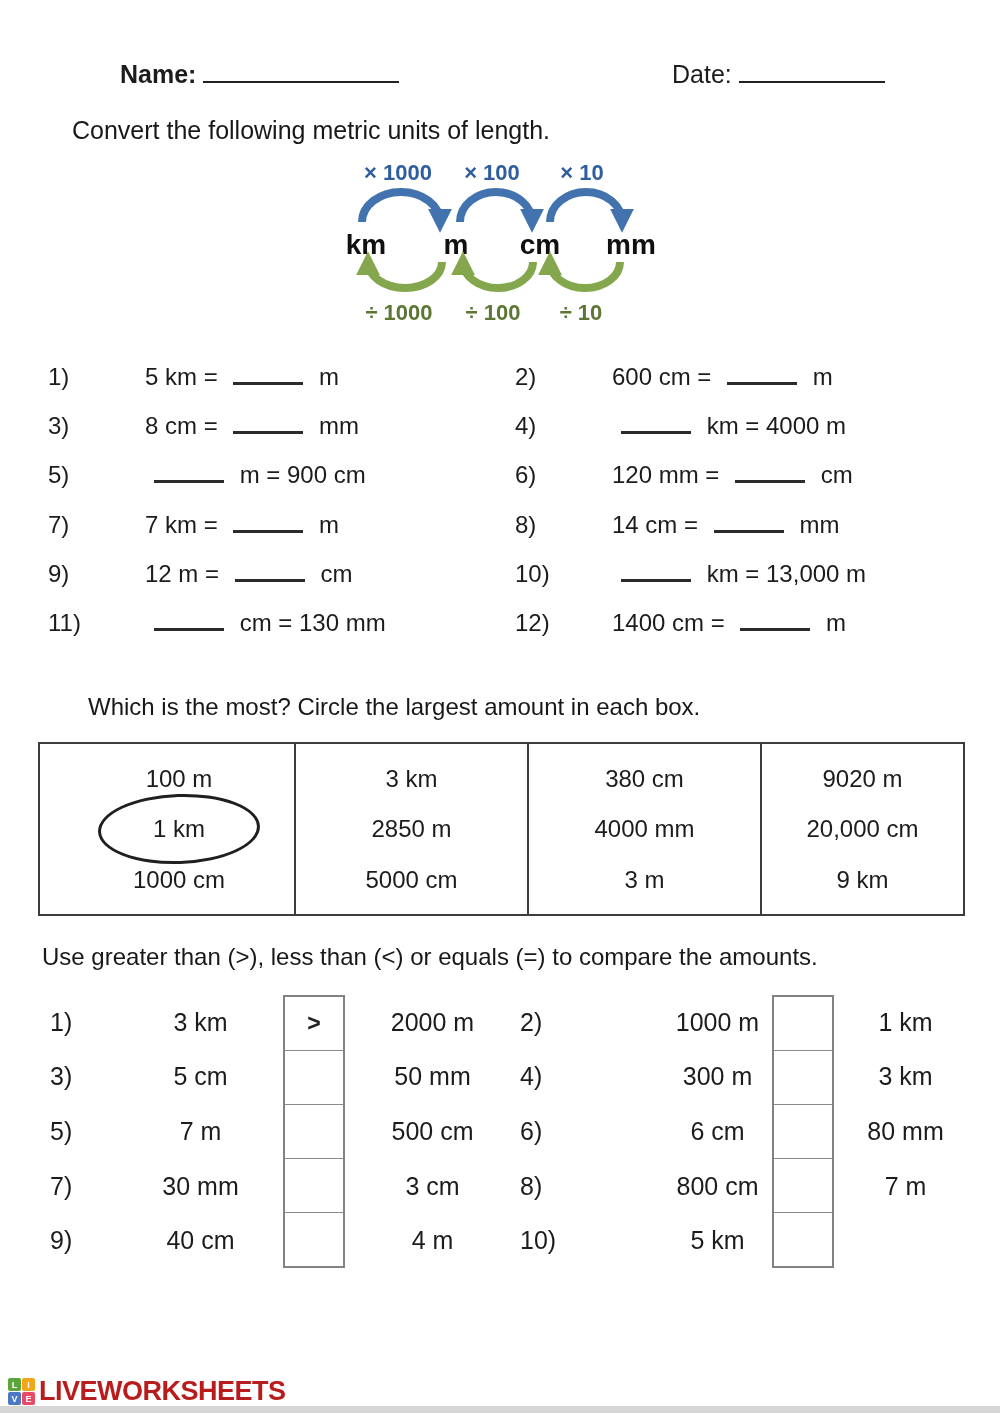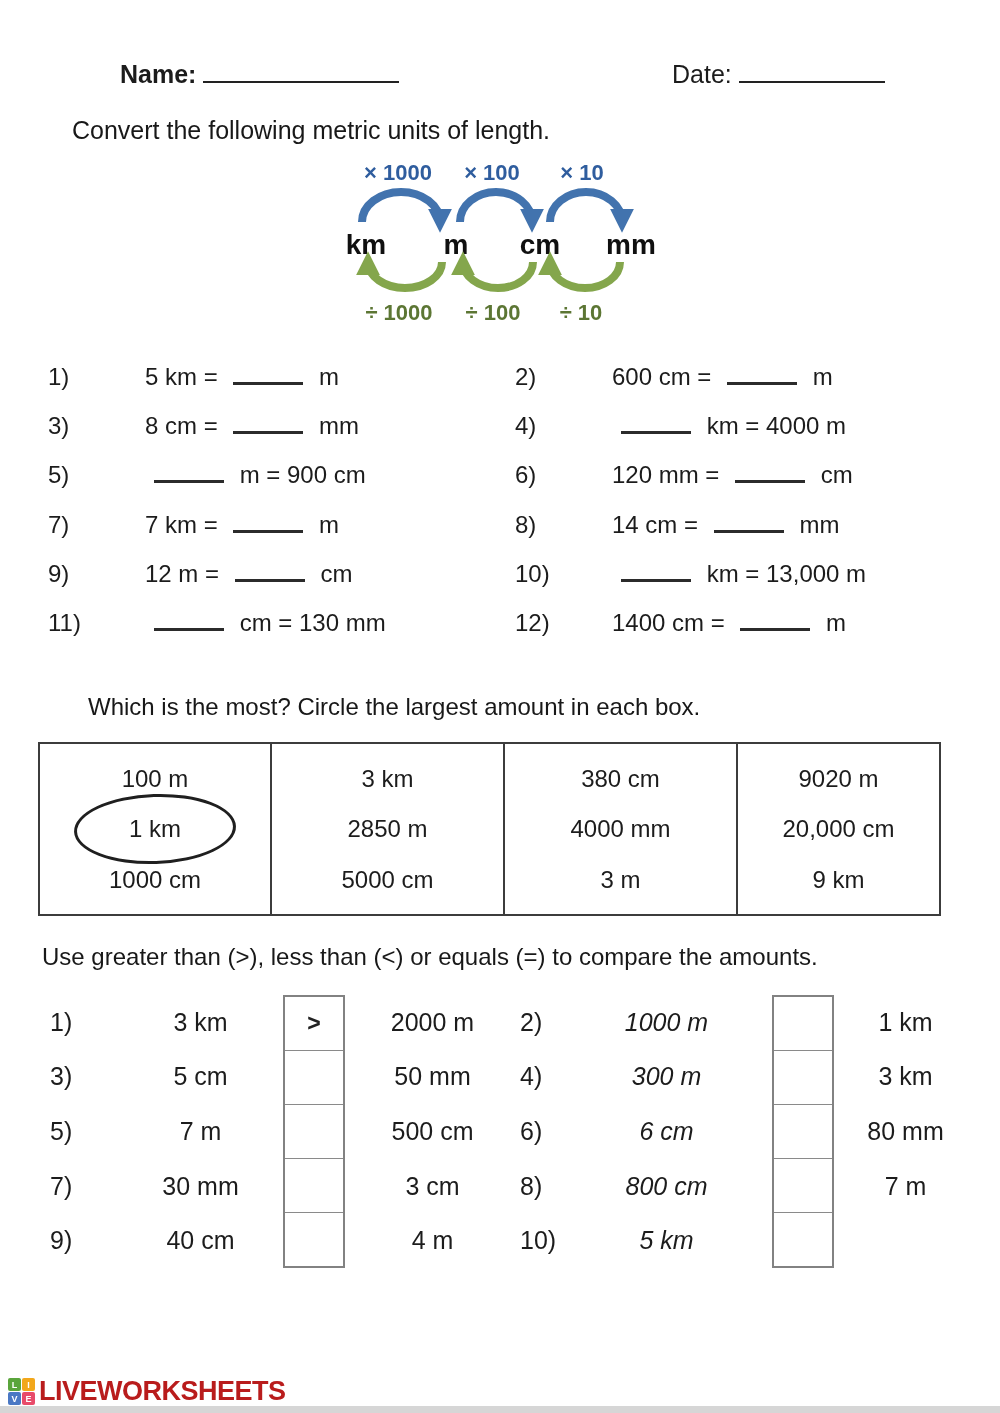--- a/index.html
+++ b/index.html
@@ -30,21 +30,21 @@
   
   .questions{position:absolute;left:48px;top:352px;width:920px;display:grid;
              grid-template-columns:467px 1fr;grid-auto-rows:49.3px;}
   .q-cell{display:flex;align-items:center;font-size:24px;white-space:nowrap;}
   .q-num{width:97px;flex:none;}
   .blank{display:inline-block;width:70px;height:3px;background:#2b2b2b;margin:0 9px;}
 
   
   .circle-table{position:absolute;left:38px;top:742px;width:899px;height:170px;
                 border:2px solid #3c3c3c;display:grid;grid-template-columns:232px 233px 233px 1fr;
-                box-sizing:content-box;}
+                box-sizing:content-box;padding-left:24px;}
   .tcol{border-right:2px solid #3c3c3c;display:flex;flex-direction:column;
         justify-content:space-evenly;align-items:center;font-size:24px;}
   .tcol:last-child{border-right:none;}
   .titem{position:relative;padding:2px 6px;}
   .ellipse{position:absolute;left:50%;top:50%;transform:translate(-50%,-50%) rotate(-2deg);
            width:156px;height:64px;border:3px solid #1f1f1f;border-radius:50%;}
 
   
   .compare-area{position:absolute;left:0;top:995px;width:1000px;height:273px;}
   .strip{position:absolute;top:0;height:273px;width:62px;border:2px solid #828282;
@@ -53,21 +53,21 @@
   .sbox{flex:1;border-bottom:1.5px solid #8a8a8a;display:flex;align-items:center;
         justify-content:center;font-size:23px;font-weight:600;color:#222;}
   .sbox:last-child{border-bottom:none;}
   .cmp-row{position:absolute;left:0;width:100%;height:54.6px;}
   .cmp-row span{position:absolute;top:0;height:100%;display:flex;align-items:center;
                 font-size:25px;white-space:nowrap;}
   .cl-num{left:50px;width:60px;}
   .cl-a{left:118px;width:165px;justify-content:center;}
   .cl-b{left:355px;width:155px;justify-content:center;}
   .cr-num{left:520px;width:65px;}
-  .cr-a{left:584px;width:165px;justify-content:center;font-style:italic;}
+  .cr-a{left:635px;width:165px;justify-content:center;}
   .cr-b{left:838px;width:135px;justify-content:center;}
 
   
   .footer{position:absolute;left:8px;top:1376px;display:flex;align-items:center;gap:4px;}
   .logo-grid{display:grid;grid-template-columns:13px 13px;grid-auto-rows:13px;gap:1px;}
   .tile{display:flex;align-items:center;justify-content:center;color:#fff;
         font-size:9px;font-weight:bold;border-radius:2px;}
   .logo-text{font-size:27px;font-weight:bold;color:#1a4480;letter-spacing:-0.5px;}
   .bottom-strip{position:absolute;left:0;top:1406px;width:100%;height:7px;background:#d6d6d6;}
 </style>

